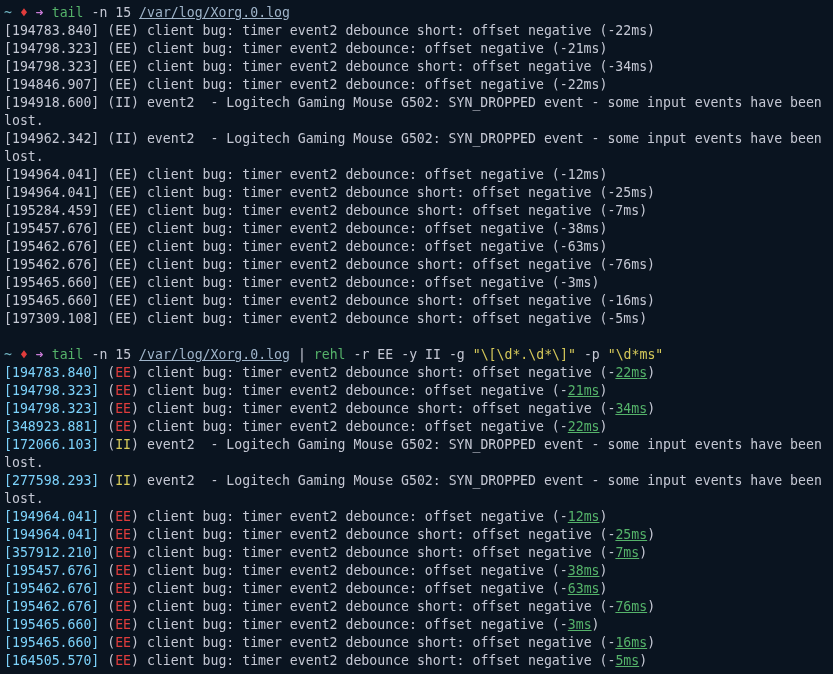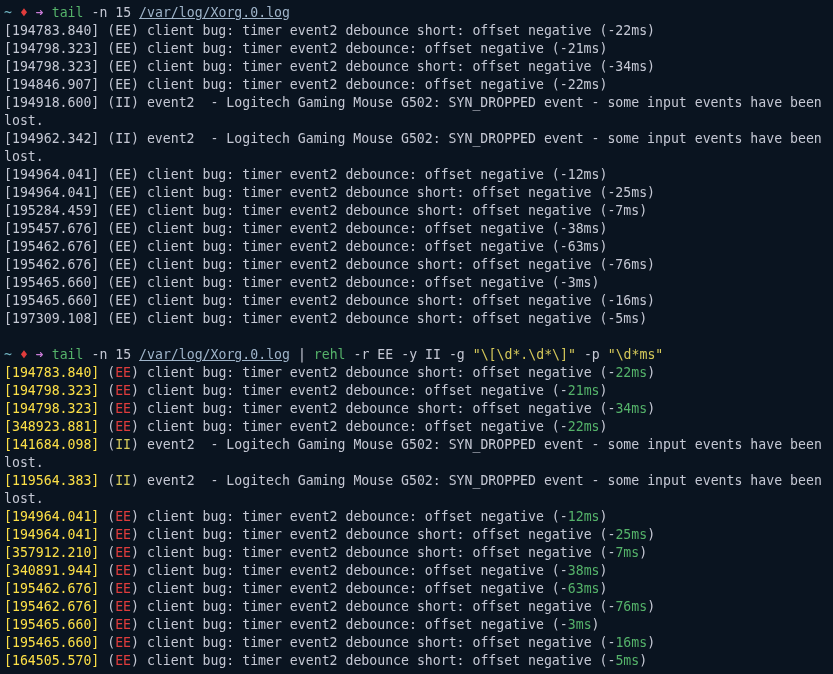--- a/index.html
+++ b/index.html
@@ -17,24 +17,24 @@
   .prompt-line { white-space: pre-wrap; }
   .log-line   { white-space: pre-wrap; }
   .tilde  { color: #6fb3c0; }
   .diamond{ color: #e03c3c; }
   .arrow  { color: #c97bd6; }
   .cmd    { color: #55b36a; }
   .flag   { color: #c5c8d4; }
   .path   { color: #9fb4c9; text-decoration: underline; }
   .pipe   { color: #c5c8d4; }
   .qstr   { color: #d6c95a; }
-  .ts     { color: #fde047; }
+  .ts     { color: #7dd3fc; }
   .ee     { color: #e03c3c; }
   .ii     { color: #d6c95a; }
-  .ms     { color: #55b36a; }
+  .ms     { color: #55b36a; text-decoration: underline; }
   .blank  { height: 18px; }
 </style>
 </head>
 <body>
 
 <div class="prompt-line"><span class="tilde">~</span> <span class="diamond">♦</span> <span class="arrow">➜</span> <span class="cmd">tail</span> <span class="flag">-n 15</span> <span class="path">/var/log/Xorg.0.log</span></div>
 
 <div id="log-block-1">
     <div class="log-line">[194783.840] (EE) client bug: timer event2 debounce short: offset negative (-22ms)</div>
     <div class="log-line">[194798.323] (EE) client bug: timer event2 debounce: offset negative (-21ms)</div>
@@ -55,24 +55,24 @@
 
 <div class="blank"></div>
 
 <div class="prompt-line"><span class="tilde">~</span> <span class="diamond">♦</span> <span class="arrow">➜</span> <span class="cmd">tail</span> <span class="flag">-n 15</span> <span class="path">/var/log/Xorg.0.log</span><span class="pipe"> | </span><span class="cmd">rehl</span> <span class="flag">-r</span> <span>EE</span> <span class="flag">-y</span> <span>II</span> <span class="flag">-g</span> <span class="qstr">"\[\d*.\d*\]"</span> <span class="flag">-p</span> <span class="qstr">"\d*ms"</span></div>
 
 <div id="log-block-2">
     <div class="log-line"><span class="ts">[194783.840]</span> (<span class="ee">EE</span>)<span> client bug: timer event2 debounce short: offset negative (-</span><span class="ms">22ms</span><span>)</span></div>
     <div class="log-line"><span class="ts">[194798.323]</span> (<span class="ee">EE</span>)<span> client bug: timer event2 debounce: offset negative (-</span><span class="ms">21ms</span><span>)</span></div>
     <div class="log-line"><span class="ts">[194798.323]</span> (<span class="ee">EE</span>)<span> client bug: timer event2 debounce short: offset negative (-</span><span class="ms">34ms</span><span>)</span></div>
     <div class="log-line"><span class="ts">[348923.881]</span> (<span class="ee">EE</span>)<span> client bug: timer event2 debounce: offset negative (-</span><span class="ms">22ms</span><span>)</span></div>
-    <div class="log-line"><span class="ts">[141684.098]</span> (<span class="ii">II</span>)<span> event2  - Logitech Gaming Mouse G502: SYN_DROPPED event - some input events have been lost.</span></div>
-    <div class="log-line"><span class="ts">[119564.383]</span> (<span class="ii">II</span>)<span> event2  - Logitech Gaming Mouse G502: SYN_DROPPED event - some input events have been lost.</span></div>
+    <div class="log-line"><span class="ts">[172066.103]</span> (<span class="ii">II</span>)<span> event2  - Logitech Gaming Mouse G502: SYN_DROPPED event - some input events have been lost.</span></div>
+    <div class="log-line"><span class="ts">[277598.293]</span> (<span class="ii">II</span>)<span> event2  - Logitech Gaming Mouse G502: SYN_DROPPED event - some input events have been lost.</span></div>
     <div class="log-line"><span class="ts">[194964.041]</span> (<span class="ee">EE</span>)<span> client bug: timer event2 debounce: offset negative (-</span><span class="ms">12ms</span><span>)</span></div>
     <div class="log-line"><span class="ts">[194964.041]</span> (<span class="ee">EE</span>)<span> client bug: timer event2 debounce short: offset negative (-</span><span class="ms">25ms</span><span>)</span></div>
     <div class="log-line"><span class="ts">[357912.210]</span> (<span class="ee">EE</span>)<span> client bug: timer event2 debounce short: offset negative (-</span><span class="ms">7ms</span><span>)</span></div>
-    <div class="log-line"><span class="ts">[340891.944]</span> (<span class="ee">EE</span>)<span> client bug: timer event2 debounce: offset negative (-</span><span class="ms">38ms</span><span>)</span></div>
+    <div class="log-line"><span class="ts">[195457.676]</span> (<span class="ee">EE</span>)<span> client bug: timer event2 debounce: offset negative (-</span><span class="ms">38ms</span><span>)</span></div>
     <div class="log-line"><span class="ts">[195462.676]</span> (<span class="ee">EE</span>)<span> client bug: timer event2 debounce: offset negative (-</span><span class="ms">63ms</span><span>)</span></div>
     <div class="log-line"><span class="ts">[195462.676]</span> (<span class="ee">EE</span>)<span> client bug: timer event2 debounce short: offset negative (-</span><span class="ms">76ms</span><span>)</span></div>
     <div class="log-line"><span class="ts">[195465.660]</span> (<span class="ee">EE</span>)<span> client bug: timer event2 debounce: offset negative (-</span><span class="ms">3ms</span><span>)</span></div>
     <div class="log-line"><span class="ts">[195465.660]</span> (<span class="ee">EE</span>)<span> client bug: timer event2 debounce short: offset negative (-</span><span class="ms">16ms</span><span>)</span></div>
     <div class="log-line"><span class="ts">[164505.570]</span> (<span class="ee">EE</span>)<span> client bug: timer event2 debounce short: offset negative (-</span><span class="ms">5ms</span><span>)</span></div>
   </div>
 
 </body></html>

